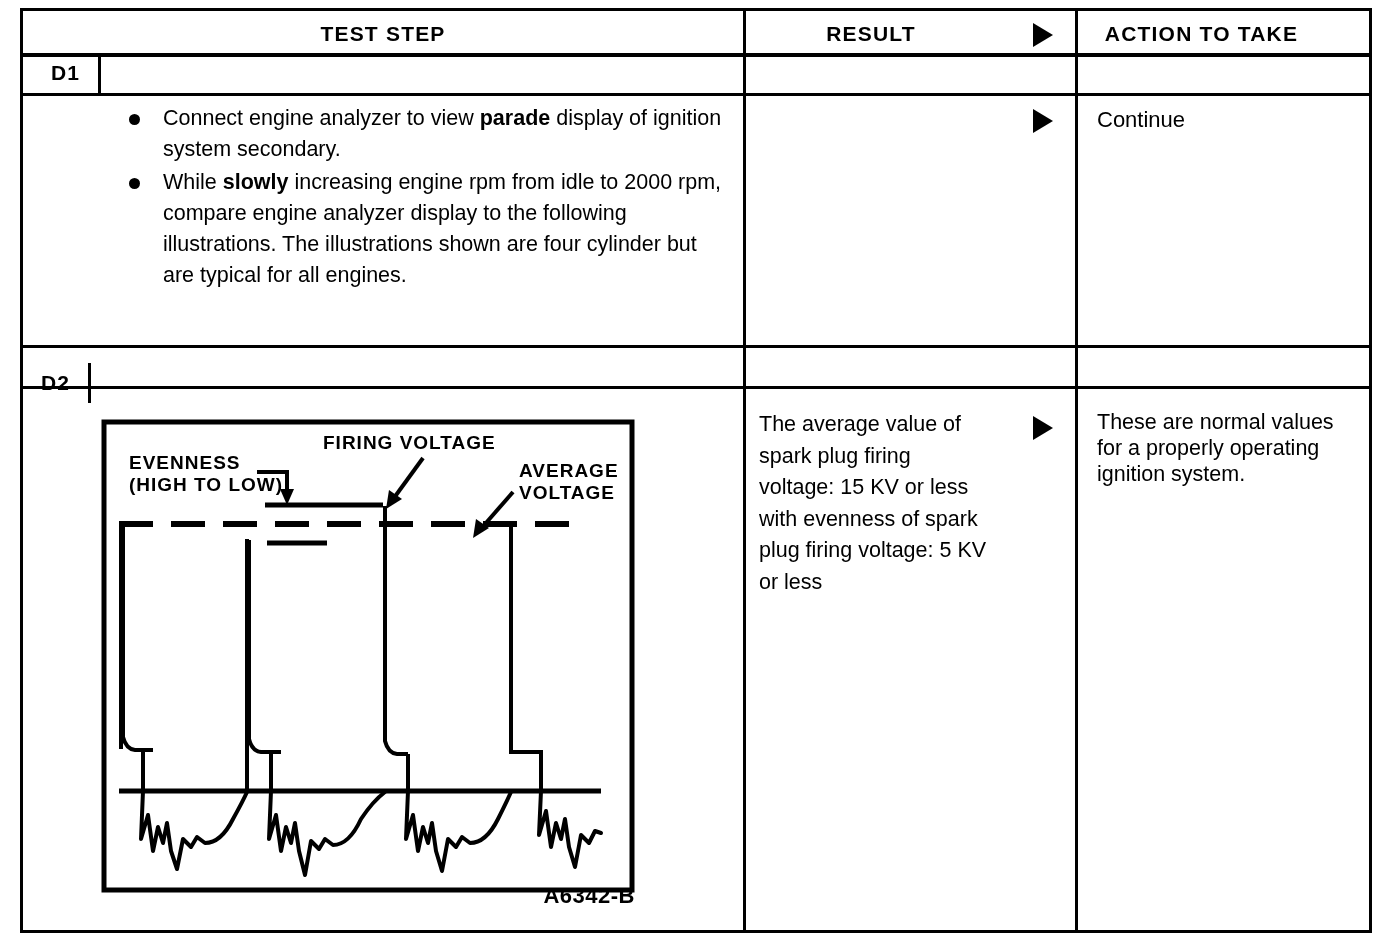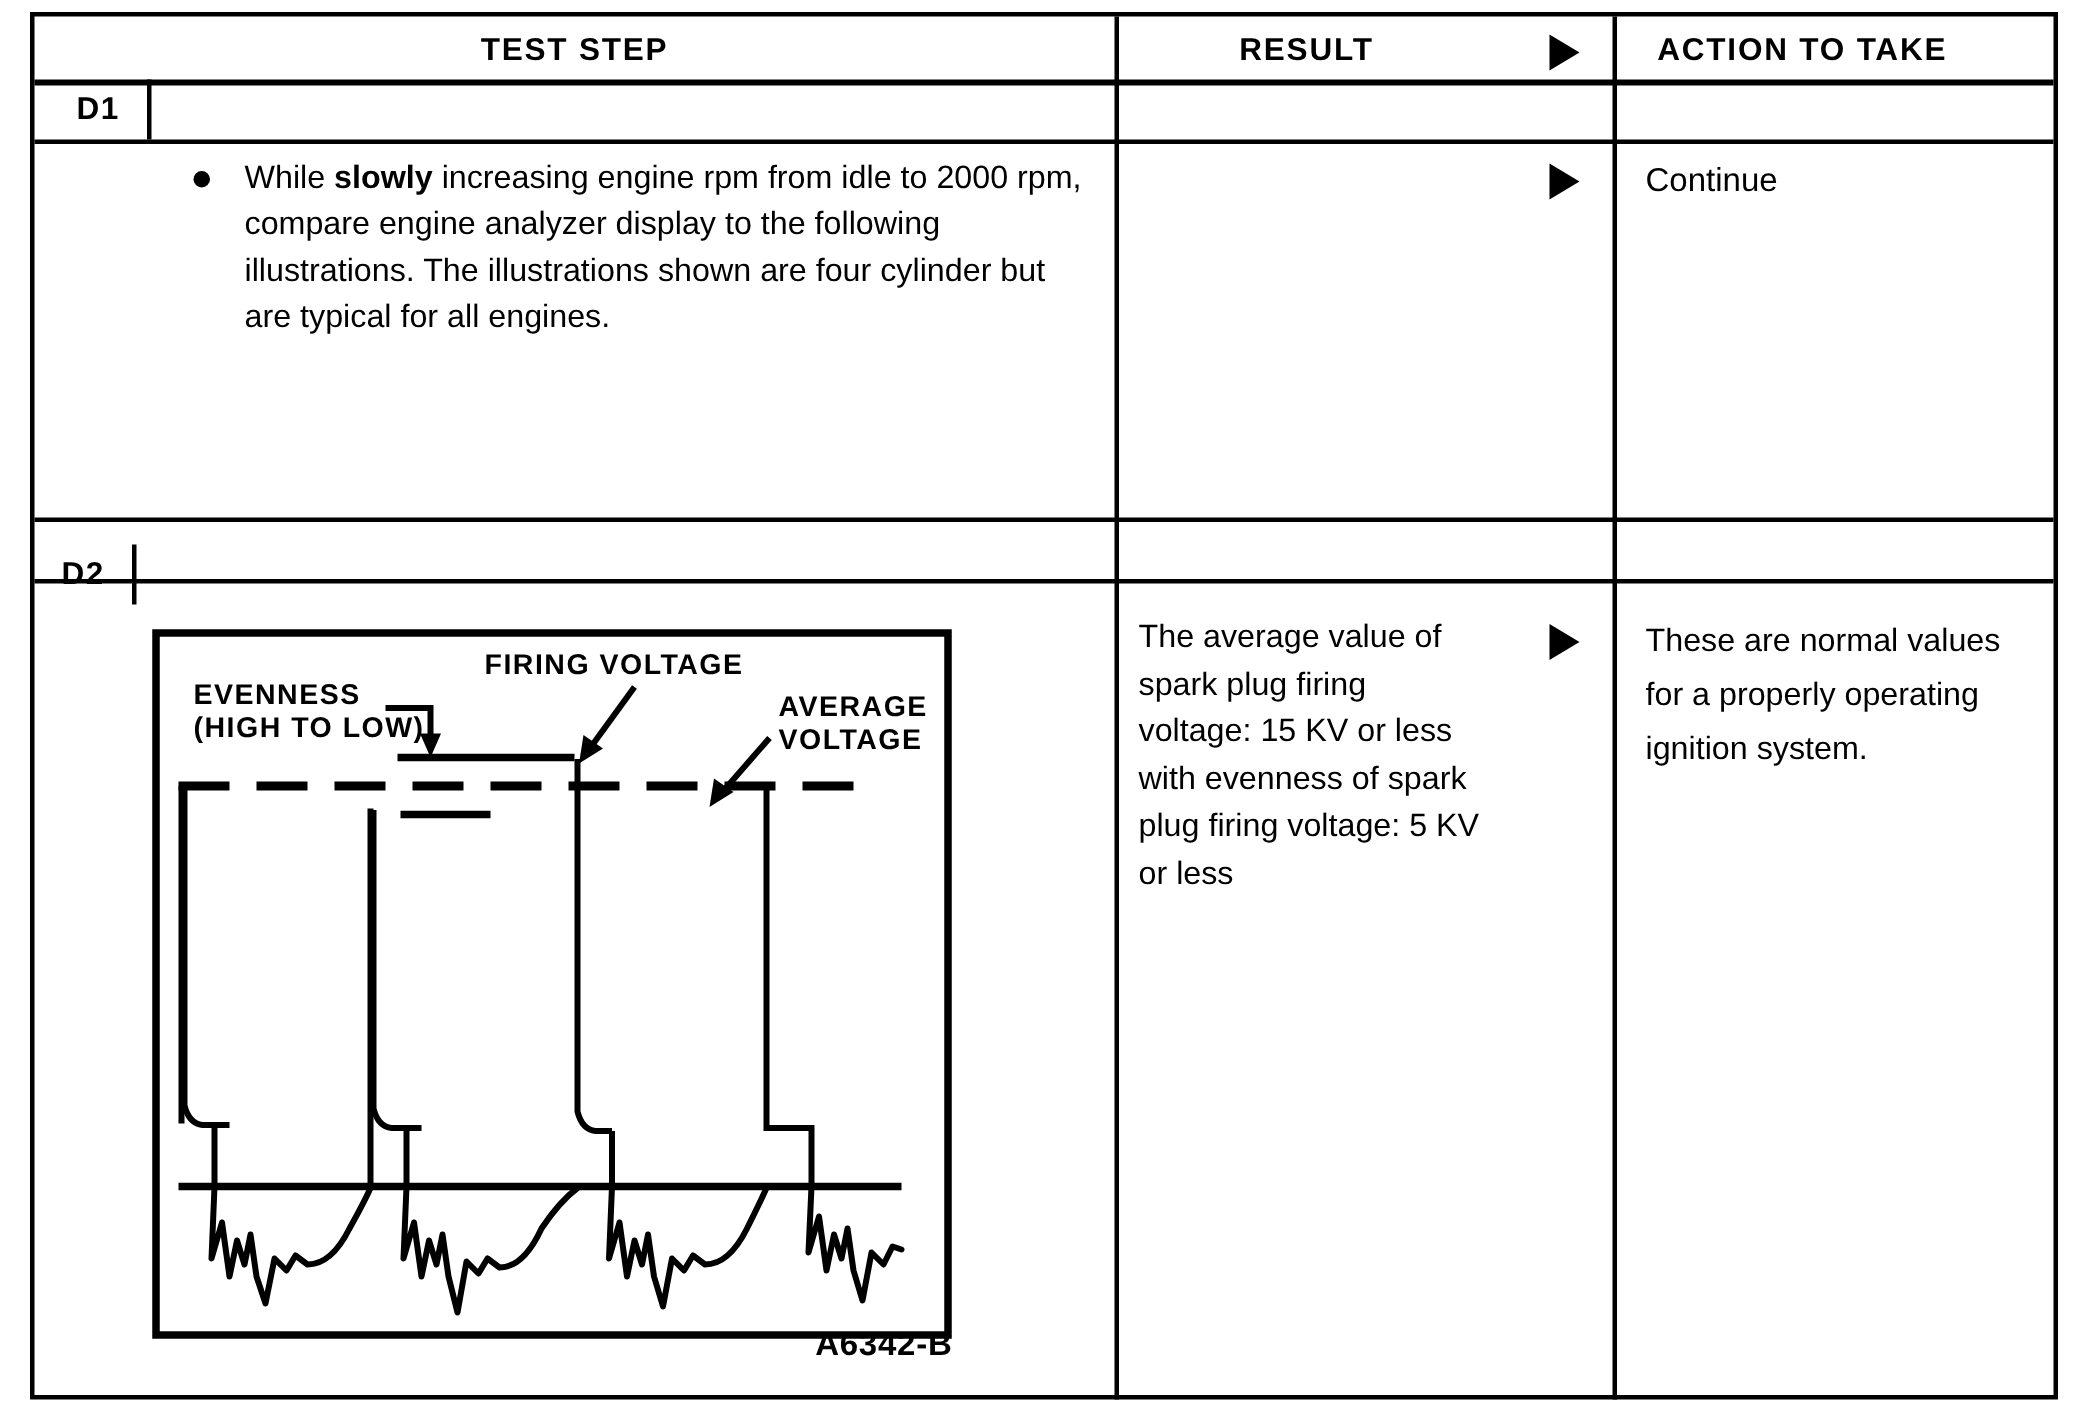--- a/index.html
+++ b/index.html
@@ -167,21 +167,21 @@
     width: 230px;
     font-size: 21.5px;
     line-height: 31.5px;
   }
   .d2-action {
     position: absolute;
     left: 1074px;
     top: 398px;
     width: 265px;
     font-size: 21.5px;
-    line-height: 36px;
+    line-height: 26px;
   }
 
   
   .figure-wrap {
     position: absolute;
     left: 78px;
     top: 400px;
     width: 540px;
     height: 500px;
   }
@@ -221,20 +221,23 @@
     <div class="hdr-tri"></div>
     <div class="hdr-cell hdr-action">ACTION TO TAKE</div>
 
     <div class="dbox dbox-d1">
       <span class="dbox-label">D1</span>
     </div>
 
     <div class="d1-body">
       <ul class="bullet-list">
         <li class="bullet-item">
+          <span>Connect engine analyzer to view </span><b>parade</b><span> display of ignition system secondary.</span>
+        </li>
+        <li class="bullet-item">
           <span>While </span><b>slowly</b><span> increasing engine rpm from idle to 2000 rpm, compare engine analyzer display to the following illustrations. The illustrations shown are four cylinder but are typical for all engines.</span>
         </li>
       </ul>
     </div>
 
     <div class="d1-tri"></div>
     <div class="d1-action">Continue</div>
 
     <div class="dbox dbox-d2">
       <span class="dbox-label">D2</span>

